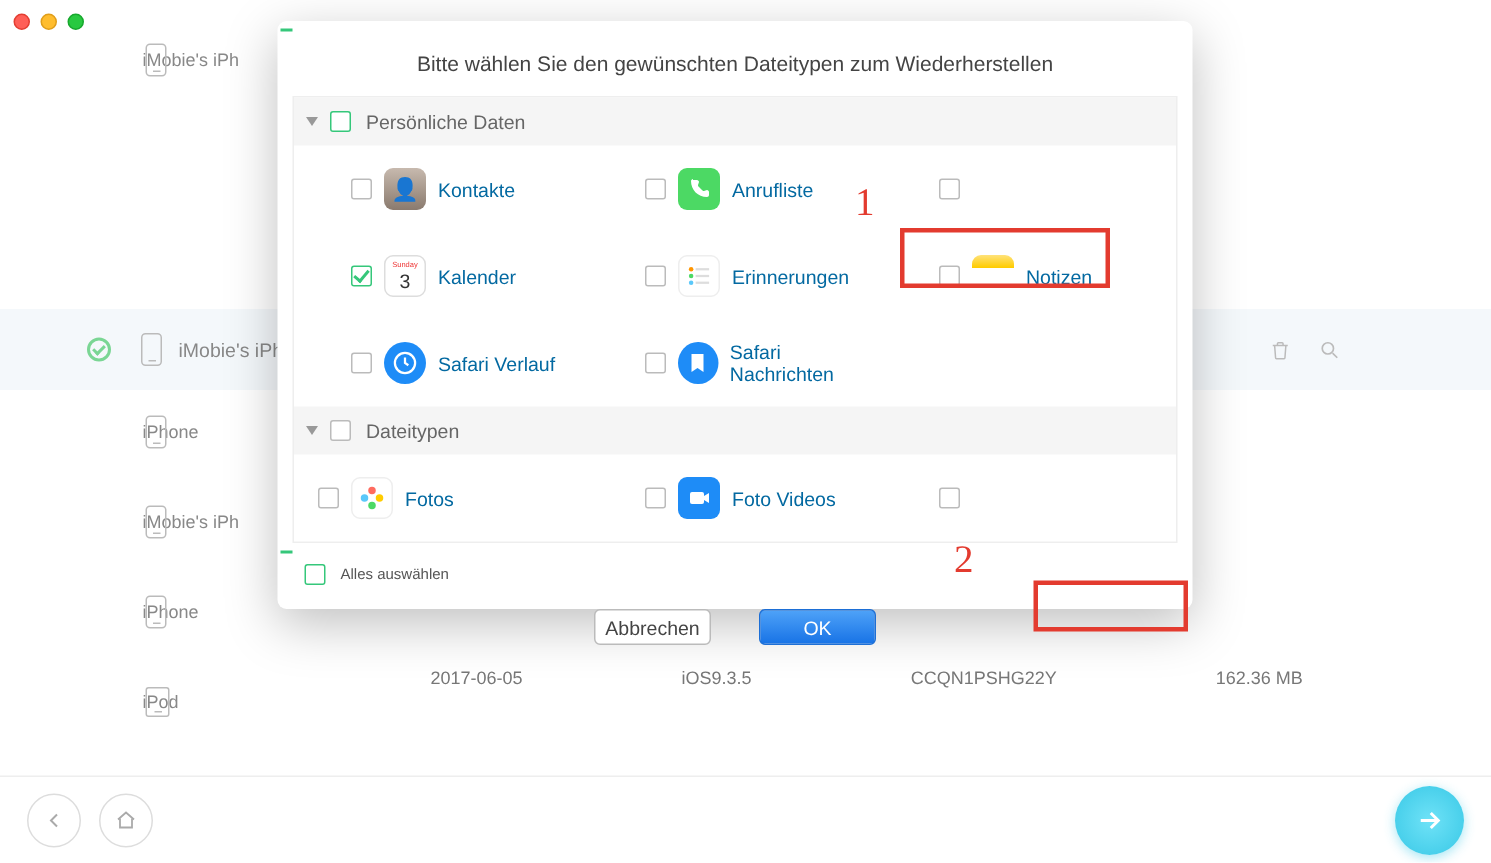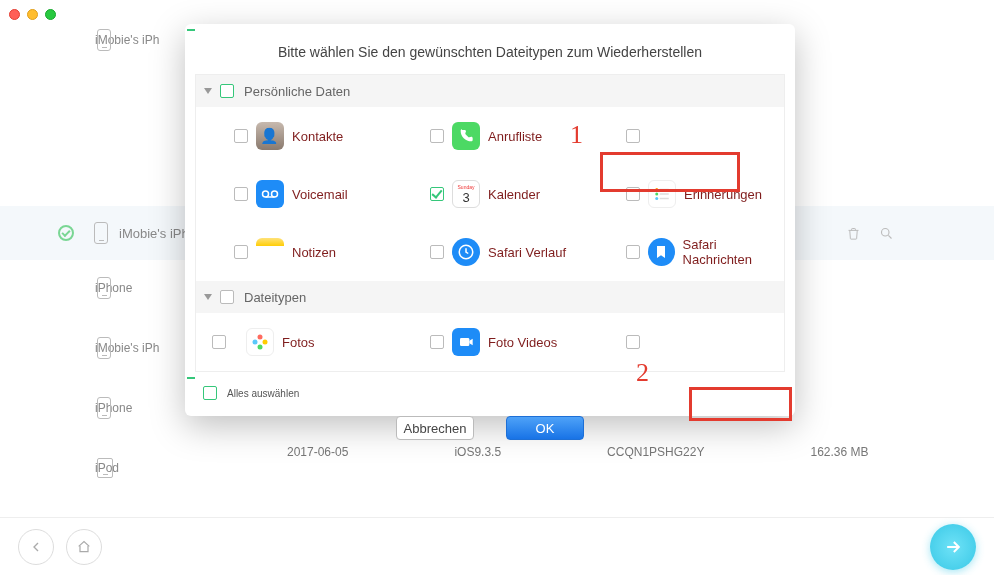--- a/index.html
+++ b/index.html
@@ -15,36 +15,36 @@
   .full-row .check:after{content:"";width:6px;height:3px;border-left:2px solid #7ad694;border-bottom:2px solid #7ad694;transform:rotate(-45deg);margin-top:-2px;}
   .full-row .lbl{position:absolute;left:119px;font-size:13px;color:#888;}
   .full-row .tools{position:absolute;right:100px;display:flex;gap:18px;color:#bbb;}
   .phone-ic{width:14px;height:22px;border:1.5px solid #bbb;border-radius:3px;position:absolute;left:97px;display:flex;align-items:flex-end;justify-content:center;}
   .phone-ic:after{content:"";width:5px;height:1.5px;background:#bbb;margin-bottom:2px;}
   .bottom-bar{position:absolute;left:0;right:0;bottom:0;height:58px;border-top:1px solid #eee;display:flex;align-items:center;padding:0 18px;gap:12px;}
   .circ-btn{width:36px;height:36px;border:1px solid #ddd;border-radius:50%;display:flex;align-items:center;justify-content:center;color:#aaa;background:#fff;}
   .circ-btn.next{margin-left:auto;width:46px;height:46px;border:none;background:radial-gradient(circle,#6fe2f7,#38c8e6);color:#fff;box-shadow:0 2px 8px rgba(56,200,230,.45);}
   .info-row{position:absolute;left:287px;top:445px;display:flex;gap:106px;font-size:12px;color:#777;}
 
-  .dialog{position:absolute;left:185px;top:24px;width:610px;background:#fff;border-radius:6px;box-shadow:0 10px 35px rgba(0,0,0,.25);z-index:50;padding-bottom:16px;}
+  .dialog{position:absolute;left:185px;top:14px;width:610px;background:#fff;border-radius:6px;box-shadow:0 10px 35px rgba(0,0,0,.25);z-index:50;padding-bottom:16px;}
   .dlg-title{text-align:center;font-size:14px;color:#444;padding:20px 0 14px;}
   .group{border:1px solid #eee;margin:0 10px;}
   .group-hdr{display:flex;align-items:center;height:32px;background:#f5f5f5;padding-left:8px;font-size:13px;color:#666;}
   .tri{width:0;height:0;border-left:4px solid transparent;border-right:4px solid transparent;border-top:6px solid #999;margin-right:8px;}
   .group-body{display:grid;grid-template-columns:1fr 1fr 1fr;}
   .cell{display:flex;align-items:center;height:58px;padding-left:38px;position:relative;}
   .chk{width:14px;height:14px;border:1px solid #bbb;border-radius:2px;position:absolute;left:38px;background:#fff;}
   .chk.on{border-color:#35c77a;}
   .chk.on:after{content:"";position:absolute;left:3px;top:0px;width:4px;height:8px;border-right:2px solid #35c77a;border-bottom:2px solid #35c77a;transform:rotate(40deg);}
   .chk.minus{border-color:#35c77a;}
   .chk.minus:after{content:"";position:absolute;left:2px;top:5px;width:8px;height:2px;background:#35c77a;}
   .cell .chk{left:38px;}
   .cell-inner{display:flex;align-items:center;margin-left:22px;gap:8px;}
   .ic{width:28px;height:28px;border-radius:6px;display:flex;align-items:center;justify-content:center;font-size:15px;color:#fff;}
-  .lbl2{font-size:13px;color:#7f1d1d;}
+  .lbl2{font-size:13px;color:#0369a1;}
   .hl{position:absolute;border:3px solid #e33b2f;z-index:60;}
   .num{position:absolute;color:#e33b2f;font-size:26px;font-weight:300;z-index:61;font-family:Georgia,serif;}
   .ftr{display:flex;align-items:center;padding:14px 10px 0 18px;position:relative;}
   .ftr .chk{position:static;margin-right:10px;}
   .ftr span.ft-lbl{font-size:10px;color:#555;}
   .btns{position:absolute;left:50%;transform:translateX(-50%);display:flex;gap:32px;margin-top:16px;}
   .btn{height:24px;padding:0 28px;font-size:13px;border-radius:4px;display:flex;align-items:center;justify-content:center;cursor:pointer;}
   .btn.cancel{border:1px solid #bbb;background:#fff;color:#444;width:78px;}
   .btn.ok{border:1px solid #1d6fd6;background:linear-gradient(#4ea2f8,#1873e6);color:#fff;width:78px;}
   svg{display:block;}
@@ -151,33 +151,20 @@
               </svg>
             </span>
             <span class="lbl2">Anrufliste</span>
           </div>
         </div>
       <div class="cell">
           <span class="chk"></span>
         </div>
 
       <div class="cell">
-          <span class="chk"></span>
-          <div class="cell-inner">
-            <span class="ic" style="background:#1e8cf7;">
-              <svg width="18" height="10" viewBox="0 0 24 12" fill="none" stroke="#fff" stroke-width="2">
-                <circle cx="6" cy="6" r="4"></circle>
-                <circle cx="18" cy="6" r="4"></circle>
-                <path d="M6 10h12"></path>
-              </svg>
-            </span>
-            <span class="lbl2">Voicemail</span>
-          </div>
-        </div>
-      <div class="cell">
           <span class="chk on"></span>
           <div class="cell-inner">
             <span class="ic" style="background:#fff;border:1px solid #ddd;color:#333;flex-direction:column;">
               <span style="font-size:5px;color:#e33;">Sunday</span>
               <span style="font-size:13px;font-weight:300;">3</span>
             </span>
             <span class="lbl2">Kalender</span>
           </div>
         </div>
       <div class="cell">
@@ -230,21 +217,21 @@
     </div>
 
     <div class="group-hdr">
       <span class="tri"></span>
       <span class="chk" style="position:static;margin-right:10px;"></span>
       <span>Dateitypen</span>
     </div>
     <div class="group-body">
       <div class="cell">
           <span class="chk" style="left:16px;"></span>
-          <div class="cell-inner" style="margin-left:12px;">
+          <div class="cell-inner" style="margin-left:0;">
             <span class="ic" style="background:#fff;border:1px solid #eee;">
               <svg width="20" height="20" viewBox="0 0 24 24">
                 <circle cx="12" cy="6" r="3" fill="#ff6b5f"></circle>
                 <circle cx="18" cy="12" r="3" fill="#ffcc00"></circle>
                 <circle cx="12" cy="18" r="3" fill="#4cd964"></circle>
                 <circle cx="6" cy="12" r="3" fill="#5ac8fa"></circle>
               </svg>
             </span>
             <span class="lbl2">Fotos</span>
           </div>

